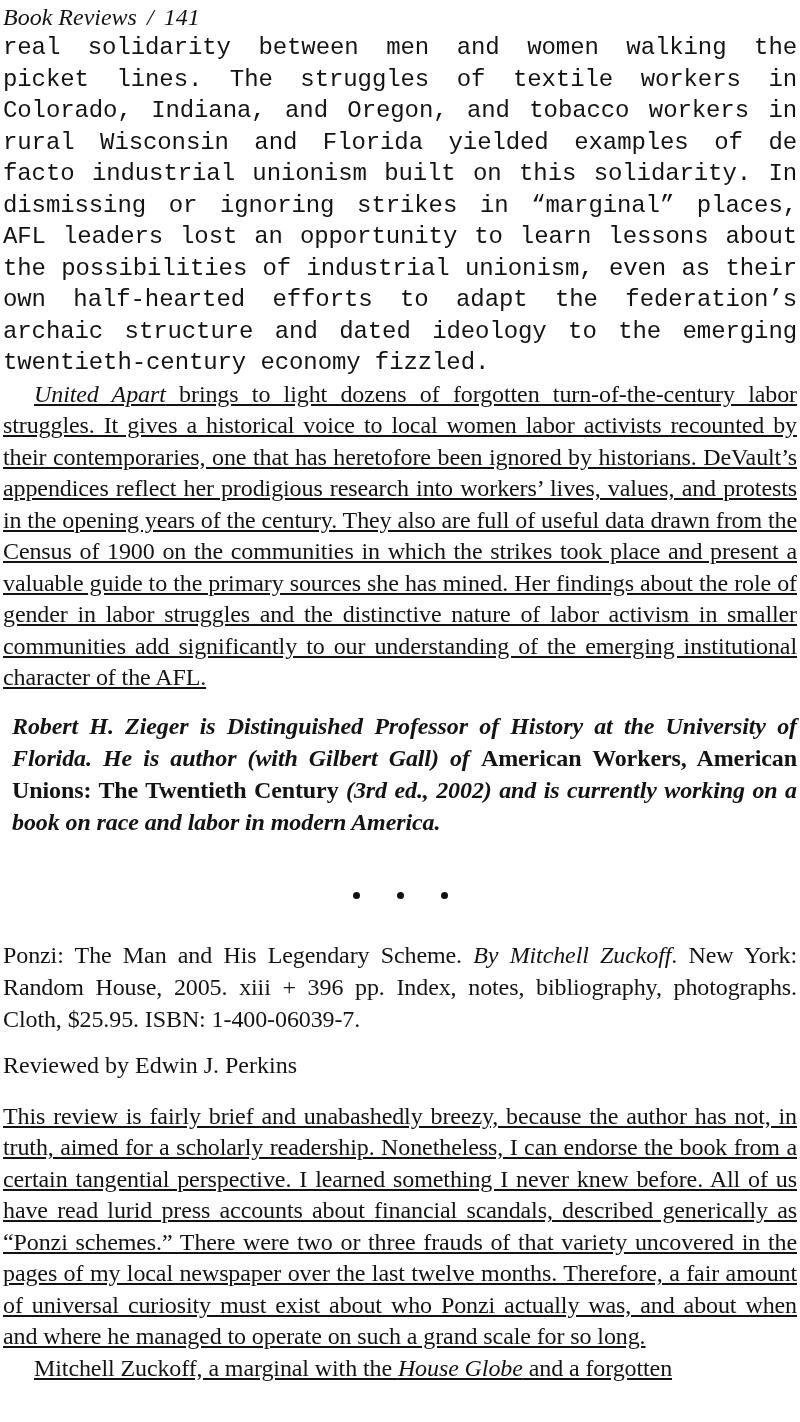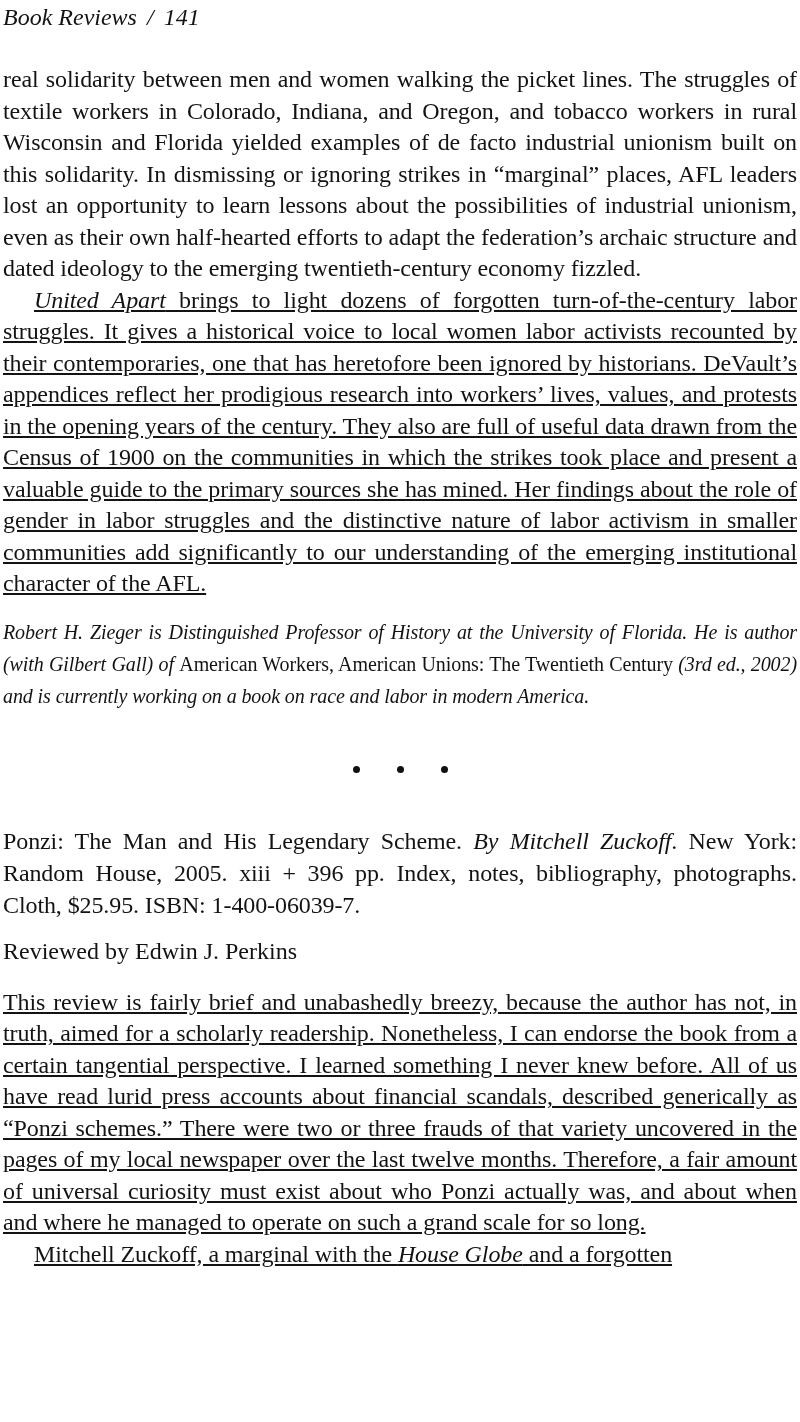--- a/index.html
+++ b/index.html
@@ -31,55 +31,56 @@
   }
   
   p.body-text {
     margin: 0;
     font-size: 24px;
     line-height: 31.5px;
     text-align: justify;
     letter-spacing: -0.1px;
   }
   p.first-after-head {
-    margin-top: 32px;
+    font-family: Liberation Mono, monospace;
   }
   .indent {
     text-indent: 31px;
     text-decoration: underline;
   }
   .it { font-style: italic; }
   .rm { font-style: normal; }
   
   p.author-bio {
-    margin: 16px 0 0 0;
-    font-size: 20px;
+    margin: 16px 0 0 9px;
+    font-size: 24px;
     line-height: 32px;
     text-align: justify;
     font-style: italic;
     letter-spacing: -0.1px;
+    font-weight: bold;
   }
   
   .section-separator {
     display: flex;
     justify-content: center;
     align-items: center;
     gap: 37px;
     margin: 54px 0 0 0;
     height: 7px;
   }
   .dot {
     width: 7px;
     height: 7px;
     background: #111111;
     border-radius: 50%;
   }
   
   p.review-heading {
-    margin: 52px 0 0 0;
+    margin: 40px 0 0 0;
     font-size: 24px;
     line-height: 32px;
     text-align: justify;
     letter-spacing: -0.1px;
   }
   p.reviewer-line {
     margin: 14px 0 0 0;
     font-size: 24px;
     line-height: 32px;
     text-align: left;

